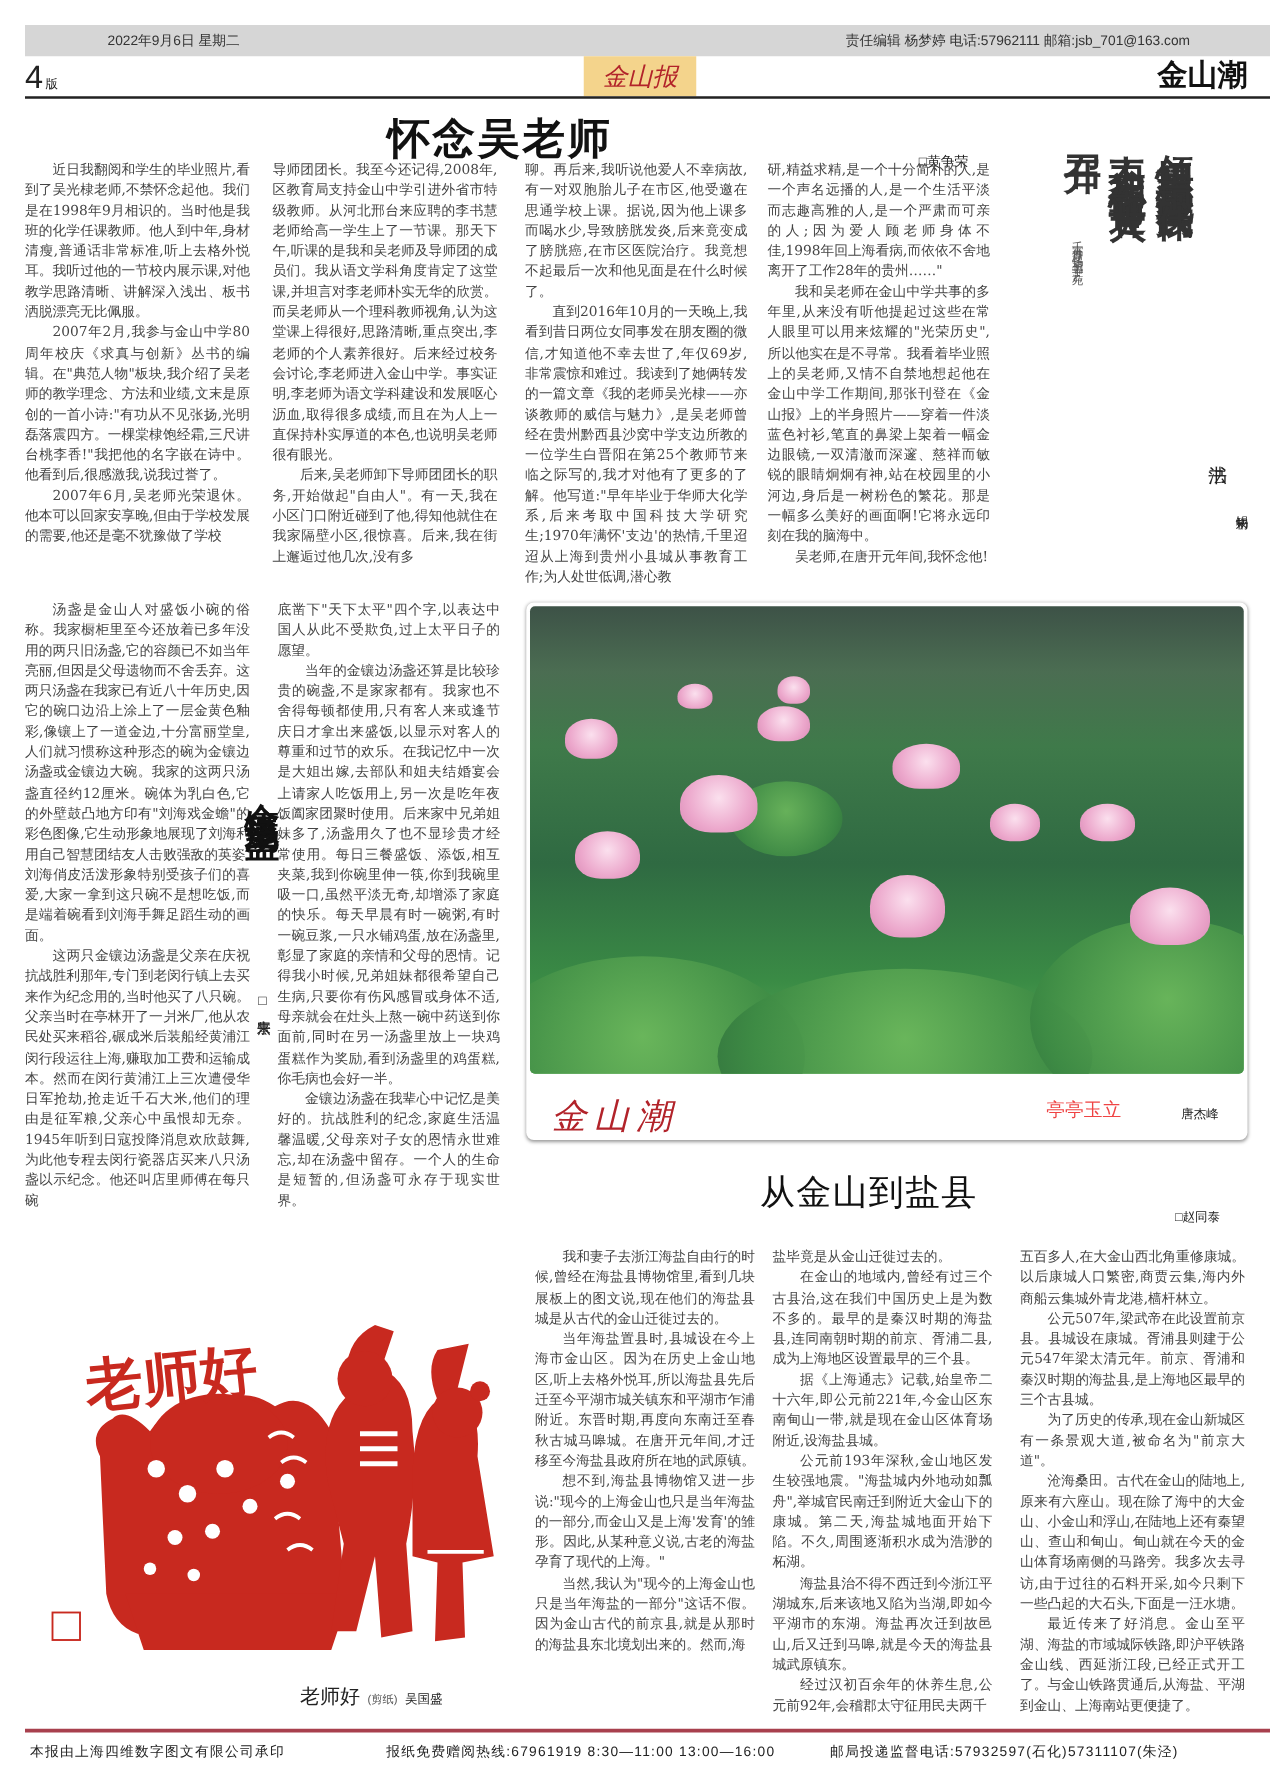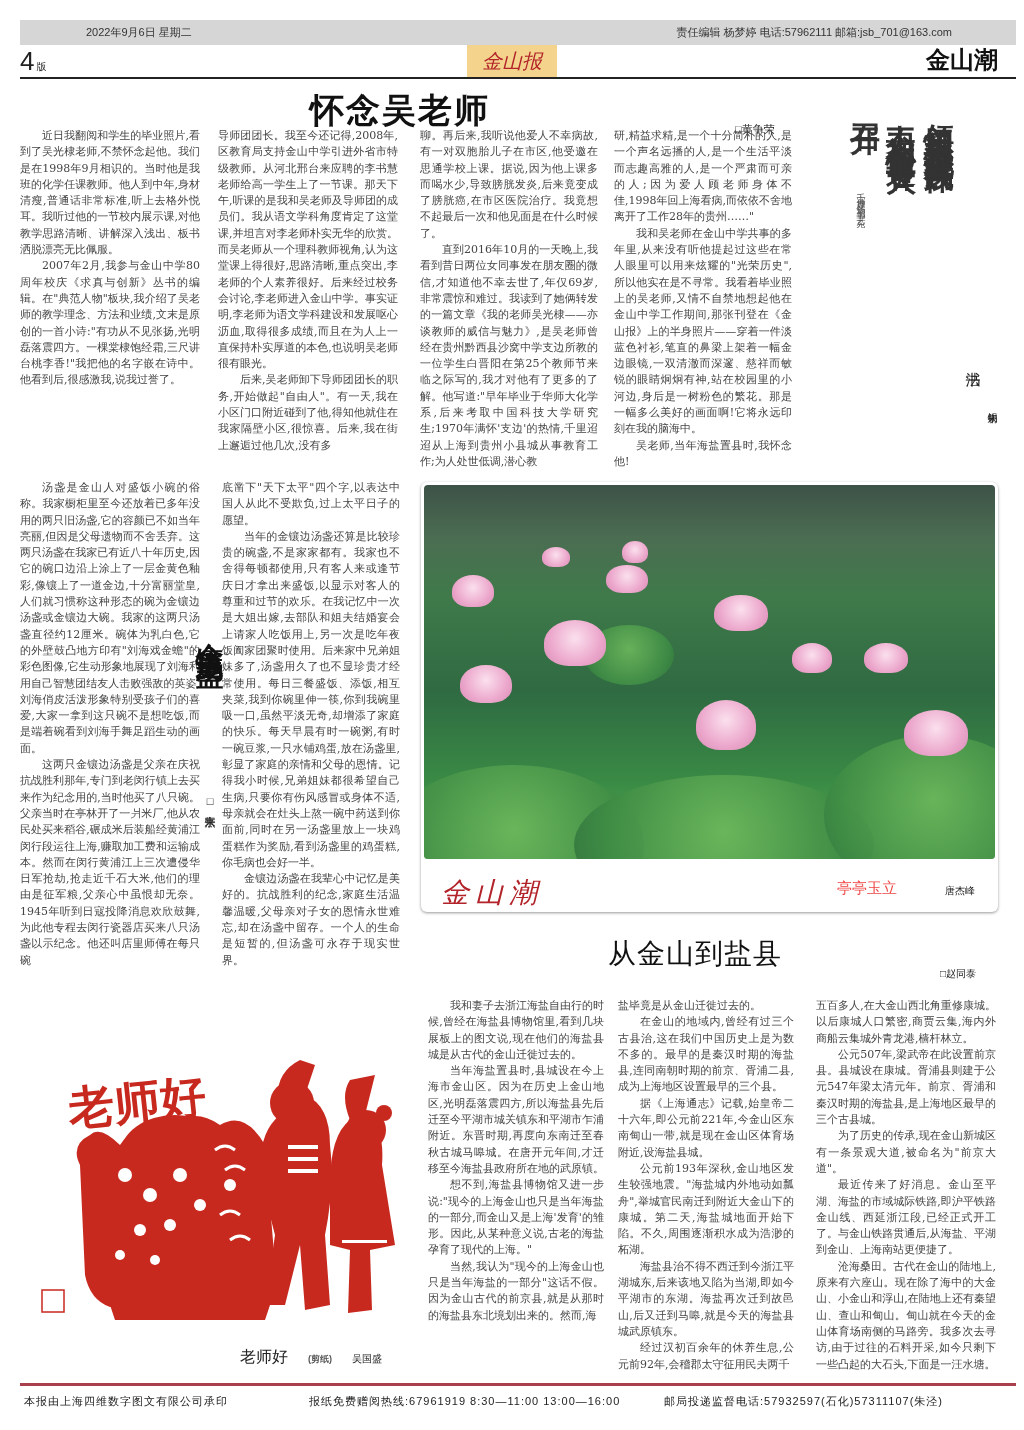--- a/index.html
+++ b/index.html
@@ -31,21 +31,21 @@
 .photo{position:absolute;left:3px;top:3px;width:571px;height:374px;border-radius:4px;overflow:hidden;background:linear-gradient(180deg,#3d5247 0%,#4b6d52 14%,#3f7a4a 30%,#2f6a42 55%,#3a8b45 80%,#5fae58 100%);}
 .lotus{position:absolute;border-radius:50% 50% 40% 40%;background:radial-gradient(circle at 50% 40%,#fbe0ee 0%,#eca8cc 60%,#d98ab5 100%);}
 .leaf{position:absolute;border-radius:50%;background:radial-gradient(circle at 50% 40%,#6cb85c 0%,#3d8a44 70%,#2e6d3b 100%);opacity:.9;}
 .photo-logo{position:absolute;left:20px;top:392px;font-size:28px;color:#b2232a;font-style:italic;letter-spacing:6px;}
 .photo-caption{position:absolute;left:416px;top:397px;font-family:"Liberation Sans",sans-serif;font-size:15px;color:#ef4444;}
 .photo-credit{position:absolute;left:524px;top:402px;font-family:"Liberation Sans",sans-serif;font-size:10px;color:#222;}
 .title2{position:absolute;left:608px;top:935px;font-size:28px;font-weight:normal;color:#111;letter-spacing:1px;}
 .author2{position:absolute;left:940px;top:967px;font-size:10px;font-family:"Liberation Sans",sans-serif;color:#222;}
 .papercut{position:absolute;left:30px;top:1035px;width:370px;height:310px;}
 .papercut-caption{position:absolute;left:240px;top:1347px;font-family:"Liberation Sans",sans-serif;font-size:16px;color:#222;}
-.papercut-caption .kind{font-size:9px;color:#555;margin:0 20px;font-weight:bold;}
+.papercut-caption .kind{font-size:9px;color:#555;margin:0 6px;}
 .papercut-caption .who{font-size:10px;text-align:right;}
 .footrule{position:absolute;left:20px;top:1383px;width:996px;height:3px;background:#a8404e;}
 .footer{position:absolute;left:24px;top:1394px;width:992px;font-family:"Liberation Sans",sans-serif;font-size:11px;color:#222;letter-spacing:1px;}
 .footer span{position:absolute;top:0;white-space:nowrap;}
 </style>
 </head>
 <body>
 
 <div class="topbar">
   <span class="date">2022年9月6日  星期二</span>
@@ -55,33 +55,34 @@
 <div class="logo">金山报</div>
 <div class="section-name">金山潮</div>
 <div class="headrule"></div>
 
 <div class="title1">怀念吴老师</div>
 <div class="author1">□黄争荣</div>
 
 <div class="col" style="left:20px;top:128px;width:180px;">
   <p>近日我翻阅和学生的毕业照片,看到了吴光棣老师,不禁怀念起他。我们是在1998年9月相识的。当时他是我班的化学任课教师。他人到中年,身材清瘦,普通话非常标准,听上去格外悦耳。我听过他的一节校内展示课,对他教学思路清晰、讲解深入浅出、板书洒脱漂亮无比佩服。</p>
   <p>2007年2月,我参与金山中学80周年校庆《求真与创新》丛书的编辑。在"典范人物"板块,我介绍了吴老师的教学理念、方法和业绩,文末是原创的一首小诗:"有功从不见张扬,光明磊落震四方。一棵棠棣饱经霜,三尺讲台桃李香!"我把他的名字嵌在诗中。他看到后,很感激我,说我过誉了。</p>
+  <p>2007年6月,吴老师光荣退休。他本可以回家安享晚,但由于学校发展的需要,他还是毫不犹豫做了学校</p>
 </div>
 <div class="col" style="left:218px;top:128px;width:180px;">
   <p class="noindent">导师团团长。我至今还记得,2008年,区教育局支持金山中学引进外省市特级教师。从河北邢台来应聘的李书慧老师给高一学生上了一节课。那天下午,听课的是我和吴老师及导师团的成员们。我从语文学科角度肯定了这堂课,并坦言对李老师朴实无华的欣赏。而吴老师从一个理科教师视角,认为这堂课上得很好,思路清晰,重点突出,李老师的个人素养很好。后来经过校务会讨论,李老师进入金山中学。事实证明,李老师为语文学科建设和发展呕心沥血,取得很多成绩,而且在为人上一直保持朴实厚道的本色,也说明吴老师很有眼光。</p>
   <p>后来,吴老师卸下导师团团长的职务,开始做起"自由人"。有一天,我在小区门口附近碰到了他,得知他就住在我家隔壁小区,很惊喜。后来,我在街上邂逅过他几次,没有多</p>
 </div>
 <div class="col" style="left:420px;top:128px;width:178px;">
   <p class="noindent">聊。再后来,我听说他爱人不幸病故,有一对双胞胎儿子在市区,他受邀在思通学校上课。据说,因为他上课多而喝水少,导致膀胱发炎,后来竟变成了膀胱癌,在市区医院治疗。我竟想不起最后一次和他见面是在什么时候了。</p>
   <p>直到2016年10月的一天晚上,我看到昔日两位女同事发在朋友圈的微信,才知道他不幸去世了,年仅69岁,非常震惊和难过。我读到了她俩转发的一篇文章《我的老师吴光棣——亦谈教师的威信与魅力》,是吴老师曾经在贵州黔西县沙窝中学支边所教的一位学生白晋阳在第25个教师节来临之际写的,我才对他有了更多的了解。他写道:"早年毕业于华师大化学系,后来考取中国科技大学研究生;1970年满怀'支边'的热情,千里迢迢从上海到贵州小县城从事教育工作;为人处世低调,潜心教</p>
 </div>
 <div class="col" style="left:614px;top:128px;width:178px;">
   <p class="noindent">研,精益求精,是一个十分简朴的人,是一个声名远播的人,是一个生活平淡而志趣高雅的人,是一个严肃而可亲的人;因为爱人顾老师身体不佳,1998年回上海看病,而依依不舍地离开了工作28年的贵州……"</p>
   <p>我和吴老师在金山中学共事的多年里,从来没有听他提起过这些在常人眼里可以用来炫耀的"光荣历史",所以他实在是不寻常。我看着毕业照上的吴老师,又情不自禁地想起他在金山中学工作期间,那张刊登在《金山报》上的半身照片——穿着一件淡蓝色衬衫,笔直的鼻梁上架着一幅金边眼镜,一双清澈而深邃、慈祥而敏锐的眼睛炯炯有神,站在校园里的小河边,身后是一树粉色的繁花。那是一幅多么美好的画面啊!它将永远印刻在我的脑海中。</p>
-  <p>吴老师,当年海盐置县时,我怀念他!</p>
+  <p>吴老师,在唐开元年间,我怀念他!</p>
 </div>
 
 <div class="calli">
   <div class="c1">领悟思想真谛展现实践伟</div>
   <div class="c2">力不忘初心使命喜迎廿大</div>
   <div class="c3">召开</div>
   <div class="sig">壬寅仲夏锡初书于艺苑</div>
 </div>
 <div class="calli-cap">书法</div>
 <div class="calli-author">朱锡初</div>
@@ -118,38 +119,38 @@
   </div>
   <div class="photo-logo">金山潮</div>
   <div class="photo-caption">亭亭玉立</div>
   <div class="photo-credit">唐杰峰</div>
 </div>
 
 <div class="title2">从金山到盐县</div>
 <div class="author2">□赵同泰</div>
 <div class="col" style="left:428px;top:998px;width:176px;">
   <p>我和妻子去浙江海盐自由行的时候,曾经在海盐县博物馆里,看到几块展板上的图文说,现在他们的海盐县城是从古代的金山迁徙过去的。</p>
-  <p>当年海盐置县时,县城设在今上海市金山区。因为在历史上金山地区,光明磊落震四方,所以海盐县先后迁至今平湖市城关镇东和平湖市乍浦附近。东晋时期,再度向东南迁至春秋古城马嗥城。在唐开元年间,才迁移至今海盐县政府所在地的武原镇。</p>
+  <p>当年海盐置县时,县城设在今上海市金山区。因为在历史上金山地区,听上去格外悦耳,所以海盐县先后迁至今平湖市城关镇东和平湖市乍浦附近。东晋时期,再度向东南迁至春秋古城马嗥城。在唐开元年间,才迁移至今海盐县政府所在地的武原镇。</p>
   <p>想不到,海盐县博物馆又进一步说:"现今的上海金山也只是当年海盐的一部分,而金山又是上海'发育'的雏形。因此,从某种意义说,古老的海盐孕育了现代的上海。"</p>
   <p>当然,我认为"现今的上海金山也只是当年海盐的一部分"这话不假。因为金山古代的前京县,就是从那时的海盐县东北境划出来的。然而,海</p>
 </div>
 <div class="col" style="left:618px;top:998px;width:176px;">
   <p class="noindent">盐毕竟是从金山迁徙过去的。</p>
   <p>在金山的地域内,曾经有过三个古县治,这在我们中国历史上是为数不多的。最早的是秦汉时期的海盐县,连同南朝时期的前京、胥浦二县,成为上海地区设置最早的三个县。</p>
   <p>据《上海通志》记载,始皇帝二十六年,即公元前221年,今金山区东南甸山一带,就是现在金山区体育场附近,设海盐县城。</p>
   <p>公元前193年深秋,金山地区发生较强地震。"海盐城内外地动如瓢舟",举城官民南迁到附近大金山下的康城。第二天,海盐城地面开始下陷。不久,周围逐渐积水成为浩渺的柘湖。</p>
   <p>海盐县治不得不西迁到今浙江平湖城东,后来该地又陷为当湖,即如今平湖市的东湖。海盐再次迁到故邑山,后又迁到马嗥,就是今天的海盐县城武原镇东。</p>
   <p>经过汉初百余年的休养生息,公元前92年,会稽郡太守征用民夫两千</p>
 </div>
 <div class="col" style="left:816px;top:998px;width:180px;">
   <p class="noindent">五百多人,在大金山西北角重修康城。以后康城人口繁密,商贾云集,海内外商船云集城外青龙港,樯杆林立。</p>
   <p>公元507年,梁武帝在此设置前京县。县城设在康城。胥浦县则建于公元547年梁太清元年。前京、胥浦和秦汉时期的海盐县,是上海地区最早的三个古县城。</p>
   <p>为了历史的传承,现在金山新城区有一条景观大道,被命名为"前京大道"。</p>
+  <p>沧海桑田。古代在金山的陆地上,原来有六座山。现在除了海中的大金山、小金山和浮山,在陆地上还有秦望山、查山和甸山。甸山就在今天的金山体育场南侧的马路旁。我多次去寻访,由于过往的石料开采,如今只剩下一些凸起的大石头,下面是一汪水塘。</p>
   <p>最近传来了好消息。金山至平湖、海盐的市域城际铁路,即沪平铁路金山线、西延浙江段,已经正式开工了。与金山铁路贯通后,从海盐、平湖到金山、上海南站更便捷了。</p>
-  <p>沧海桑田。古代在金山的陆地上,原来有六座山。现在除了海中的大金山、小金山和浮山,在陆地上还有秦望山、查山和甸山。甸山就在今天的金山体育场南侧的马路旁。我多次去寻访,由于过往的石料开采,如今只剩下一些凸起的大石头,下面是一汪水塘。</p>
 </div>
 
 <div class="papercut">
   <svg width="370" height="310" viewBox="0 0 370 310">
     <g fill="#c8291f">
 
       <path d="M50 130 Q40 110 60 100 Q70 90 90 110 Q110 80 140 95 Q160 70 190 90 Q215 75 235 110 L245 230 Q240 265 210 270 L80 272 Q60 265 55 240 Z"></path>
       <ellipse cx="145" cy="120" rx="55" ry="40"></ellipse>
 
       <path d="M70 240 L250 240 L235 285 L85 285 Z"></path>

